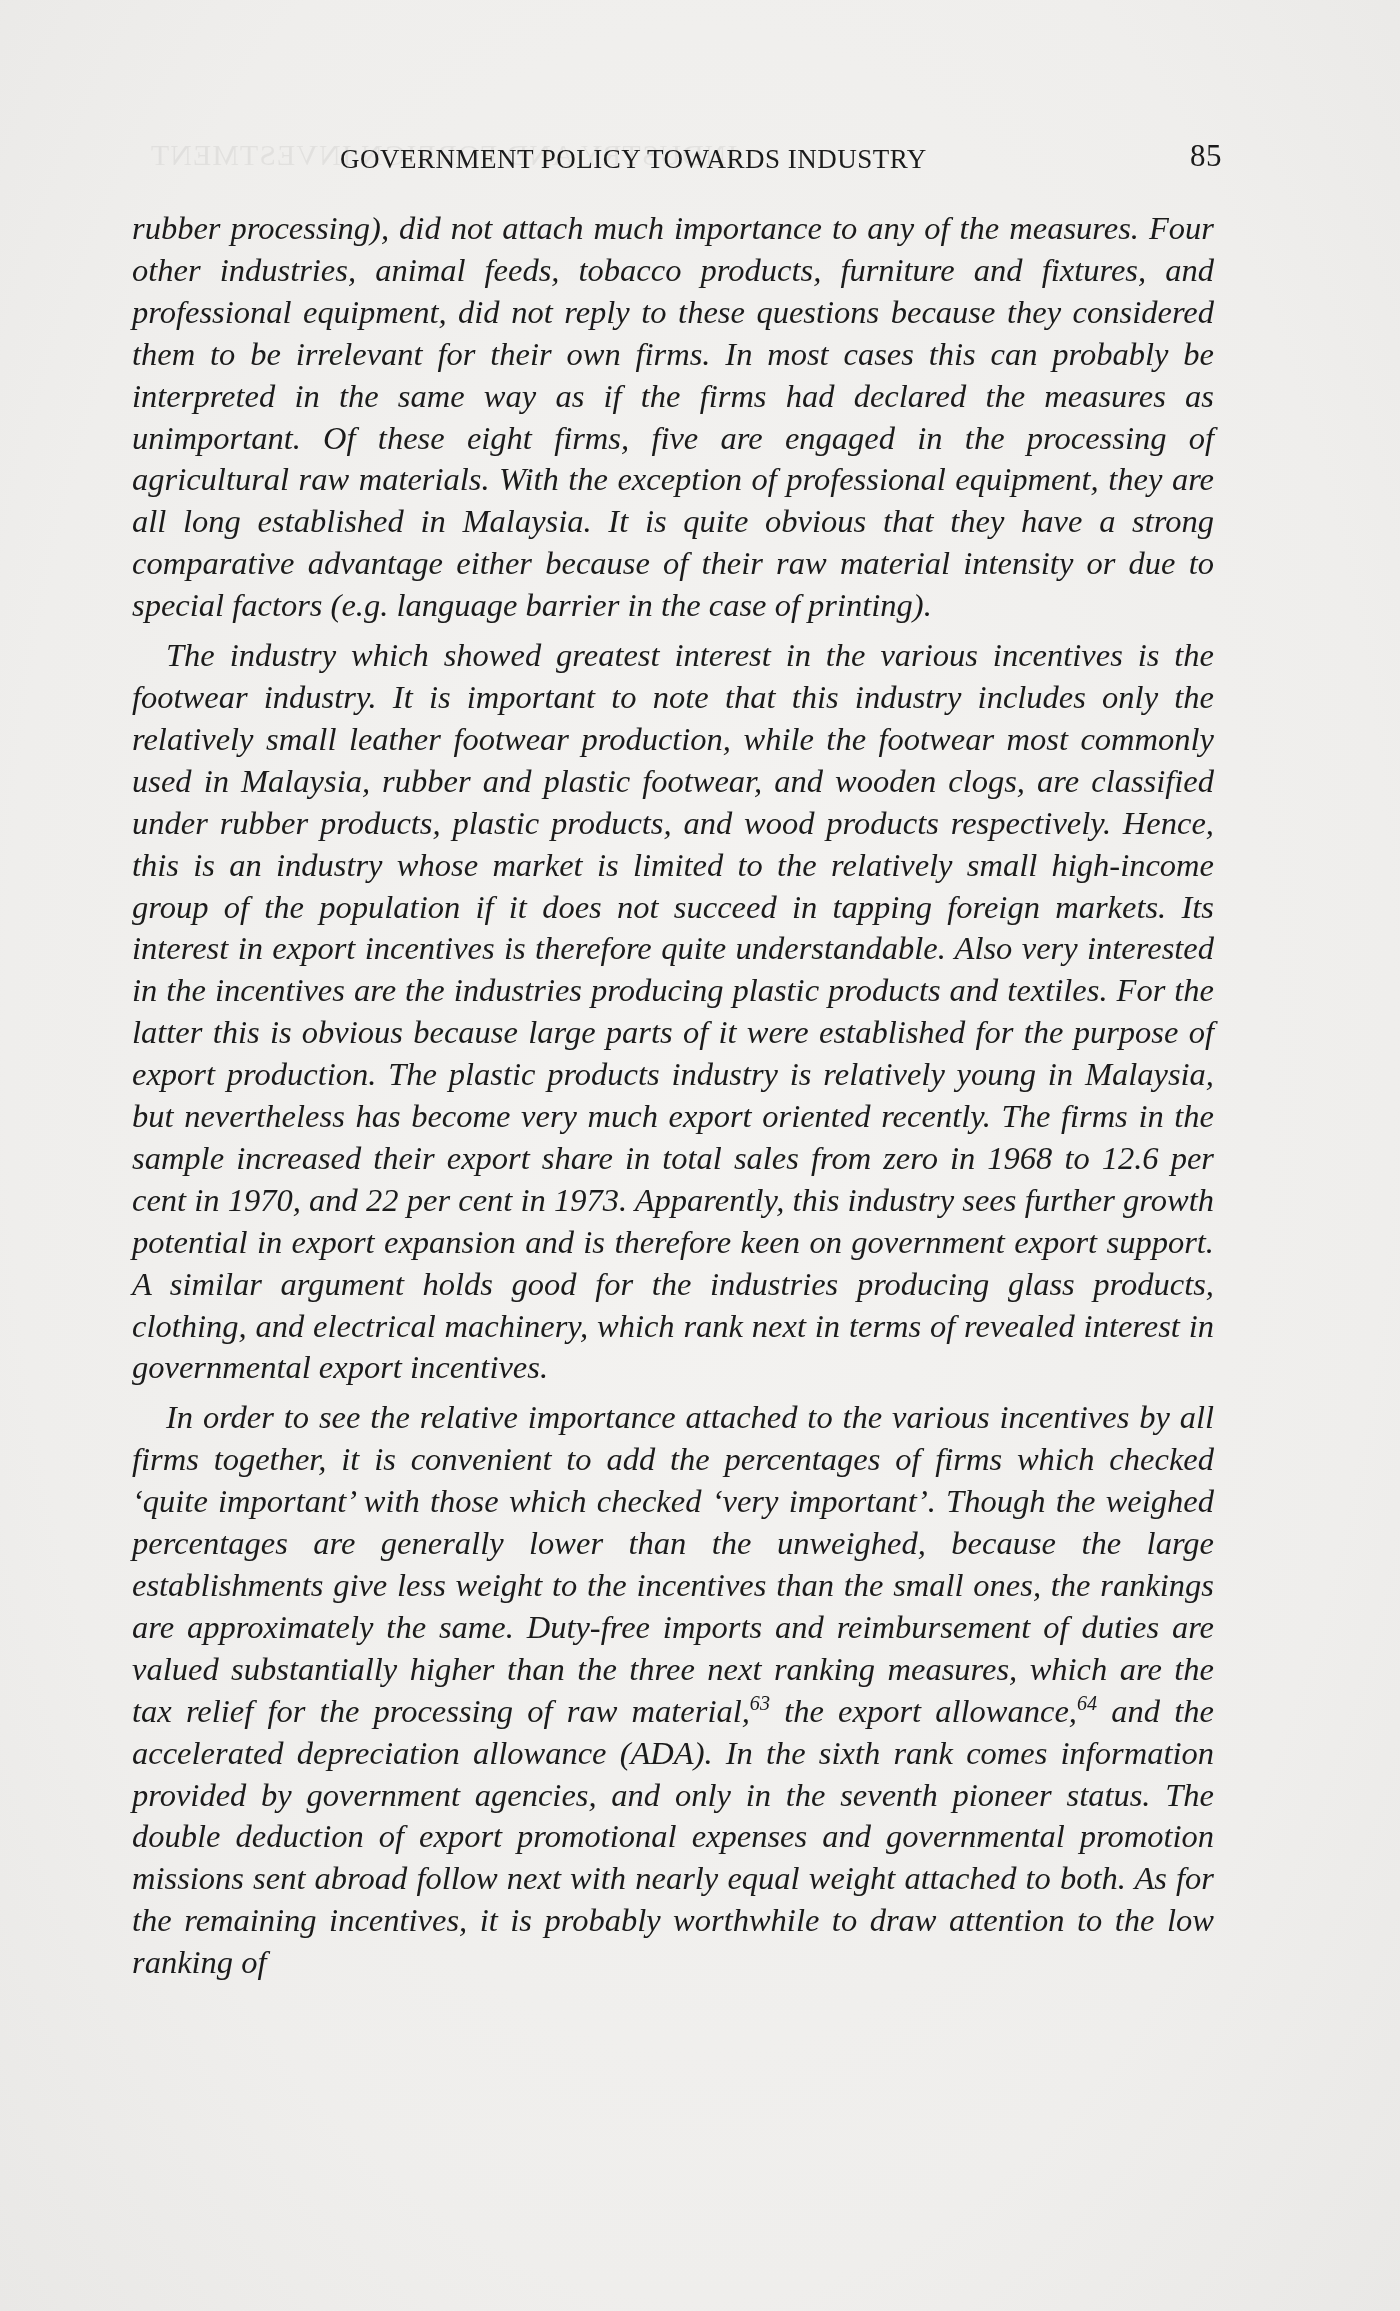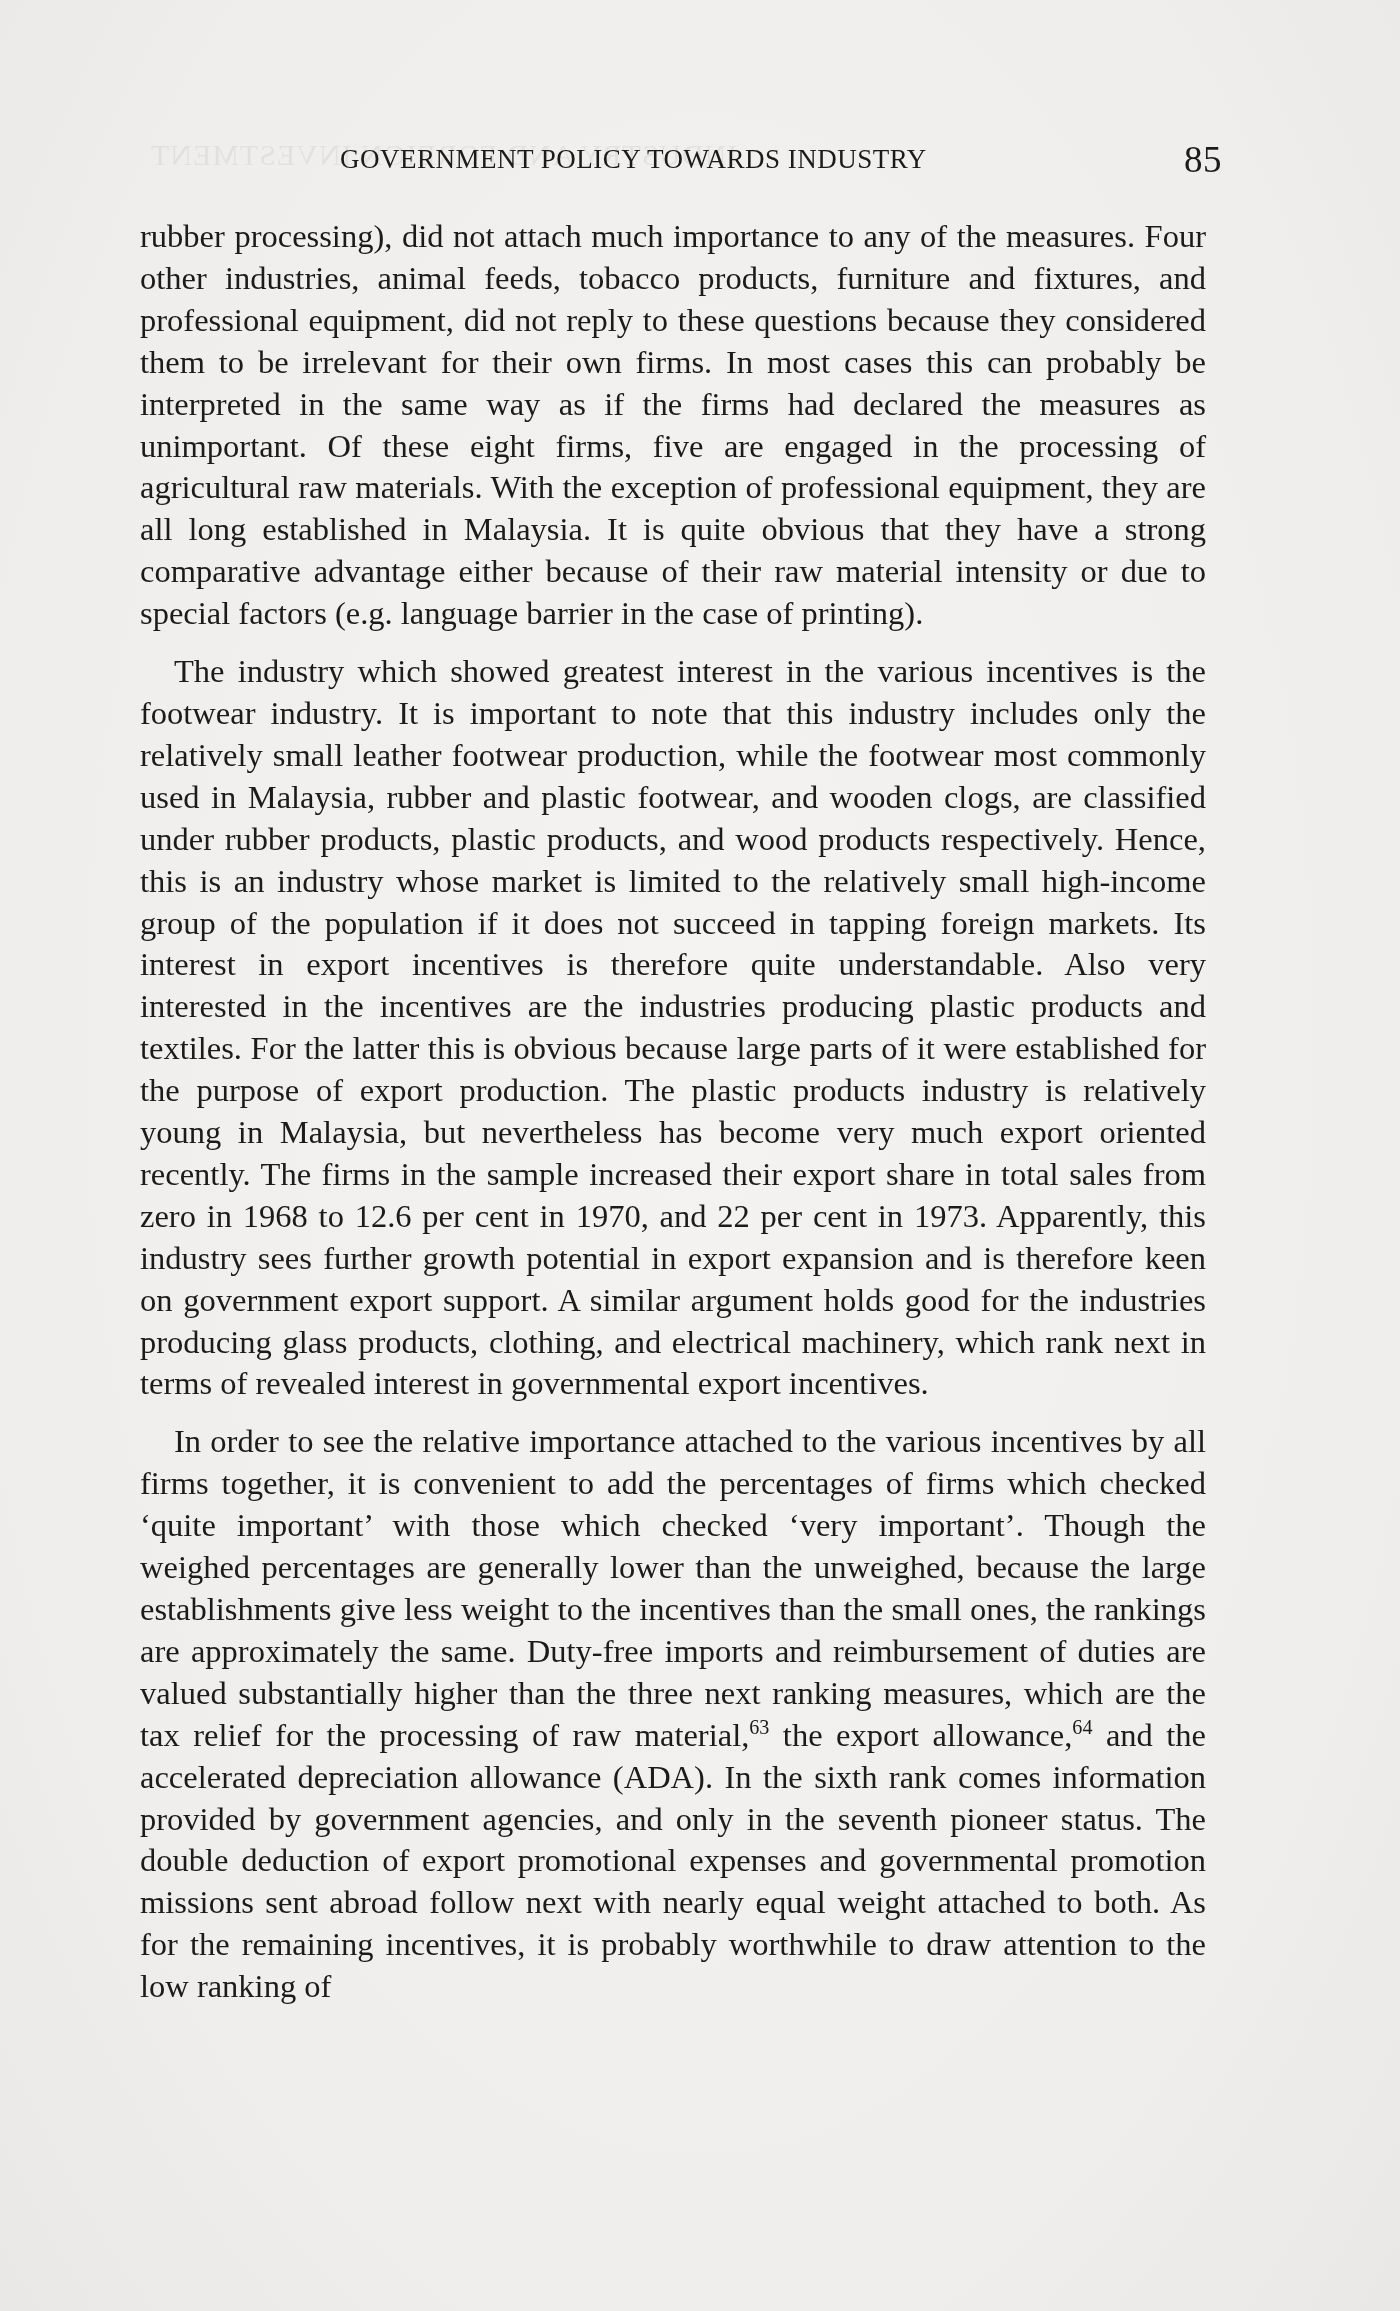--- a/index.html
+++ b/index.html
@@ -20,28 +20,28 @@
     font-size: 30px; letter-spacing: 1px; white-space: nowrap;
   }
   .running-head {
     position: absolute; top: 140px; left: 124px; width: 1098px;
     font-size: 27px; letter-spacing: 0.5px;
   }
   .running-head .title {
     position: absolute; left: 216px; top: 4px;
   }
   .running-head .folio {
-    position: absolute; right: 0; top: -2px; font-size: 37px;
+    position: absolute; right: 0; top: -2px; font-size: 31px;
   }
   .body-text {
     position: absolute; top: 200px; left: 124px; width: 1098px;
     font-size: 32.5px; line-height: 41.9px;
     text-align: justify; hyphens: manual;
   }
-  .body-text p { margin: 16px; text-indent: 0; }
+  .body-text p { margin: 8px; text-indent: 0; font-style: italic; }
   .body-text p.indent { text-indent: 34px; }
   sup { font-size: 0.62em; line-height: 0; vertical-align: 0.6em; }
 </style>
 </head>
 <body>
 
 <div class="page">
 
   <div class="bleed" style="left:150px; top:138px;">INDUSTRY AND FOREIGN INVESTMENT</div>
 

